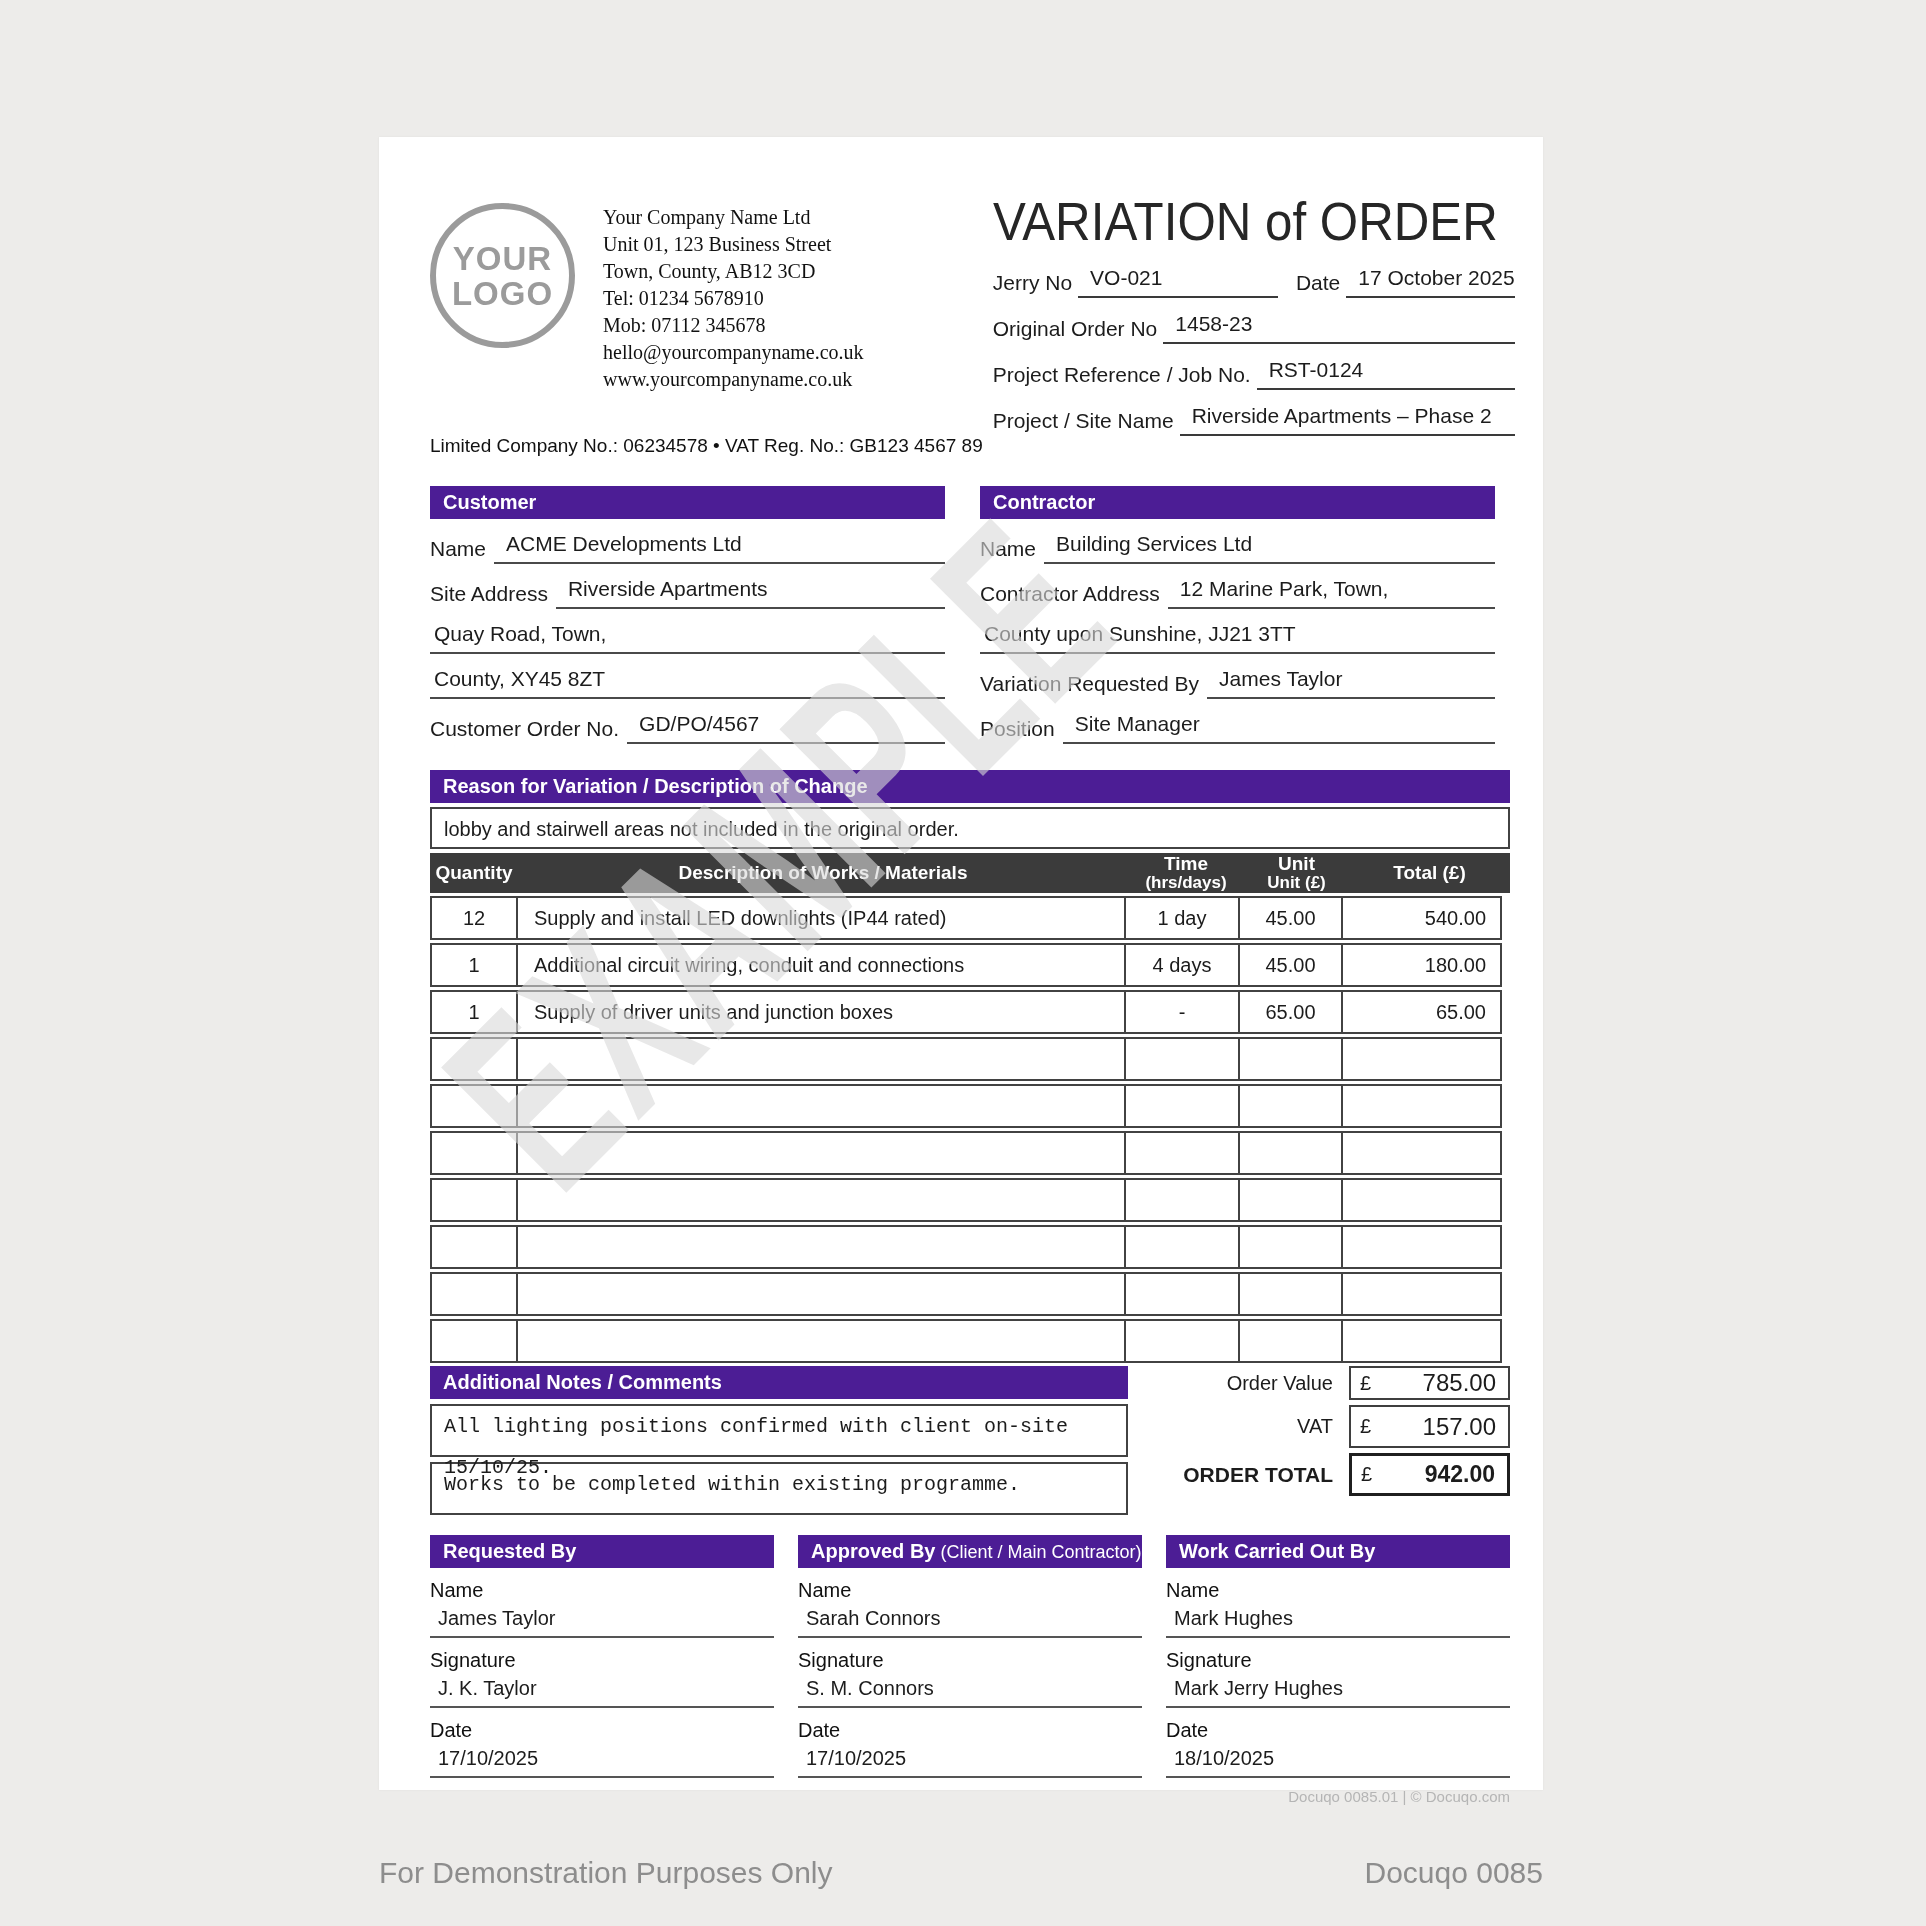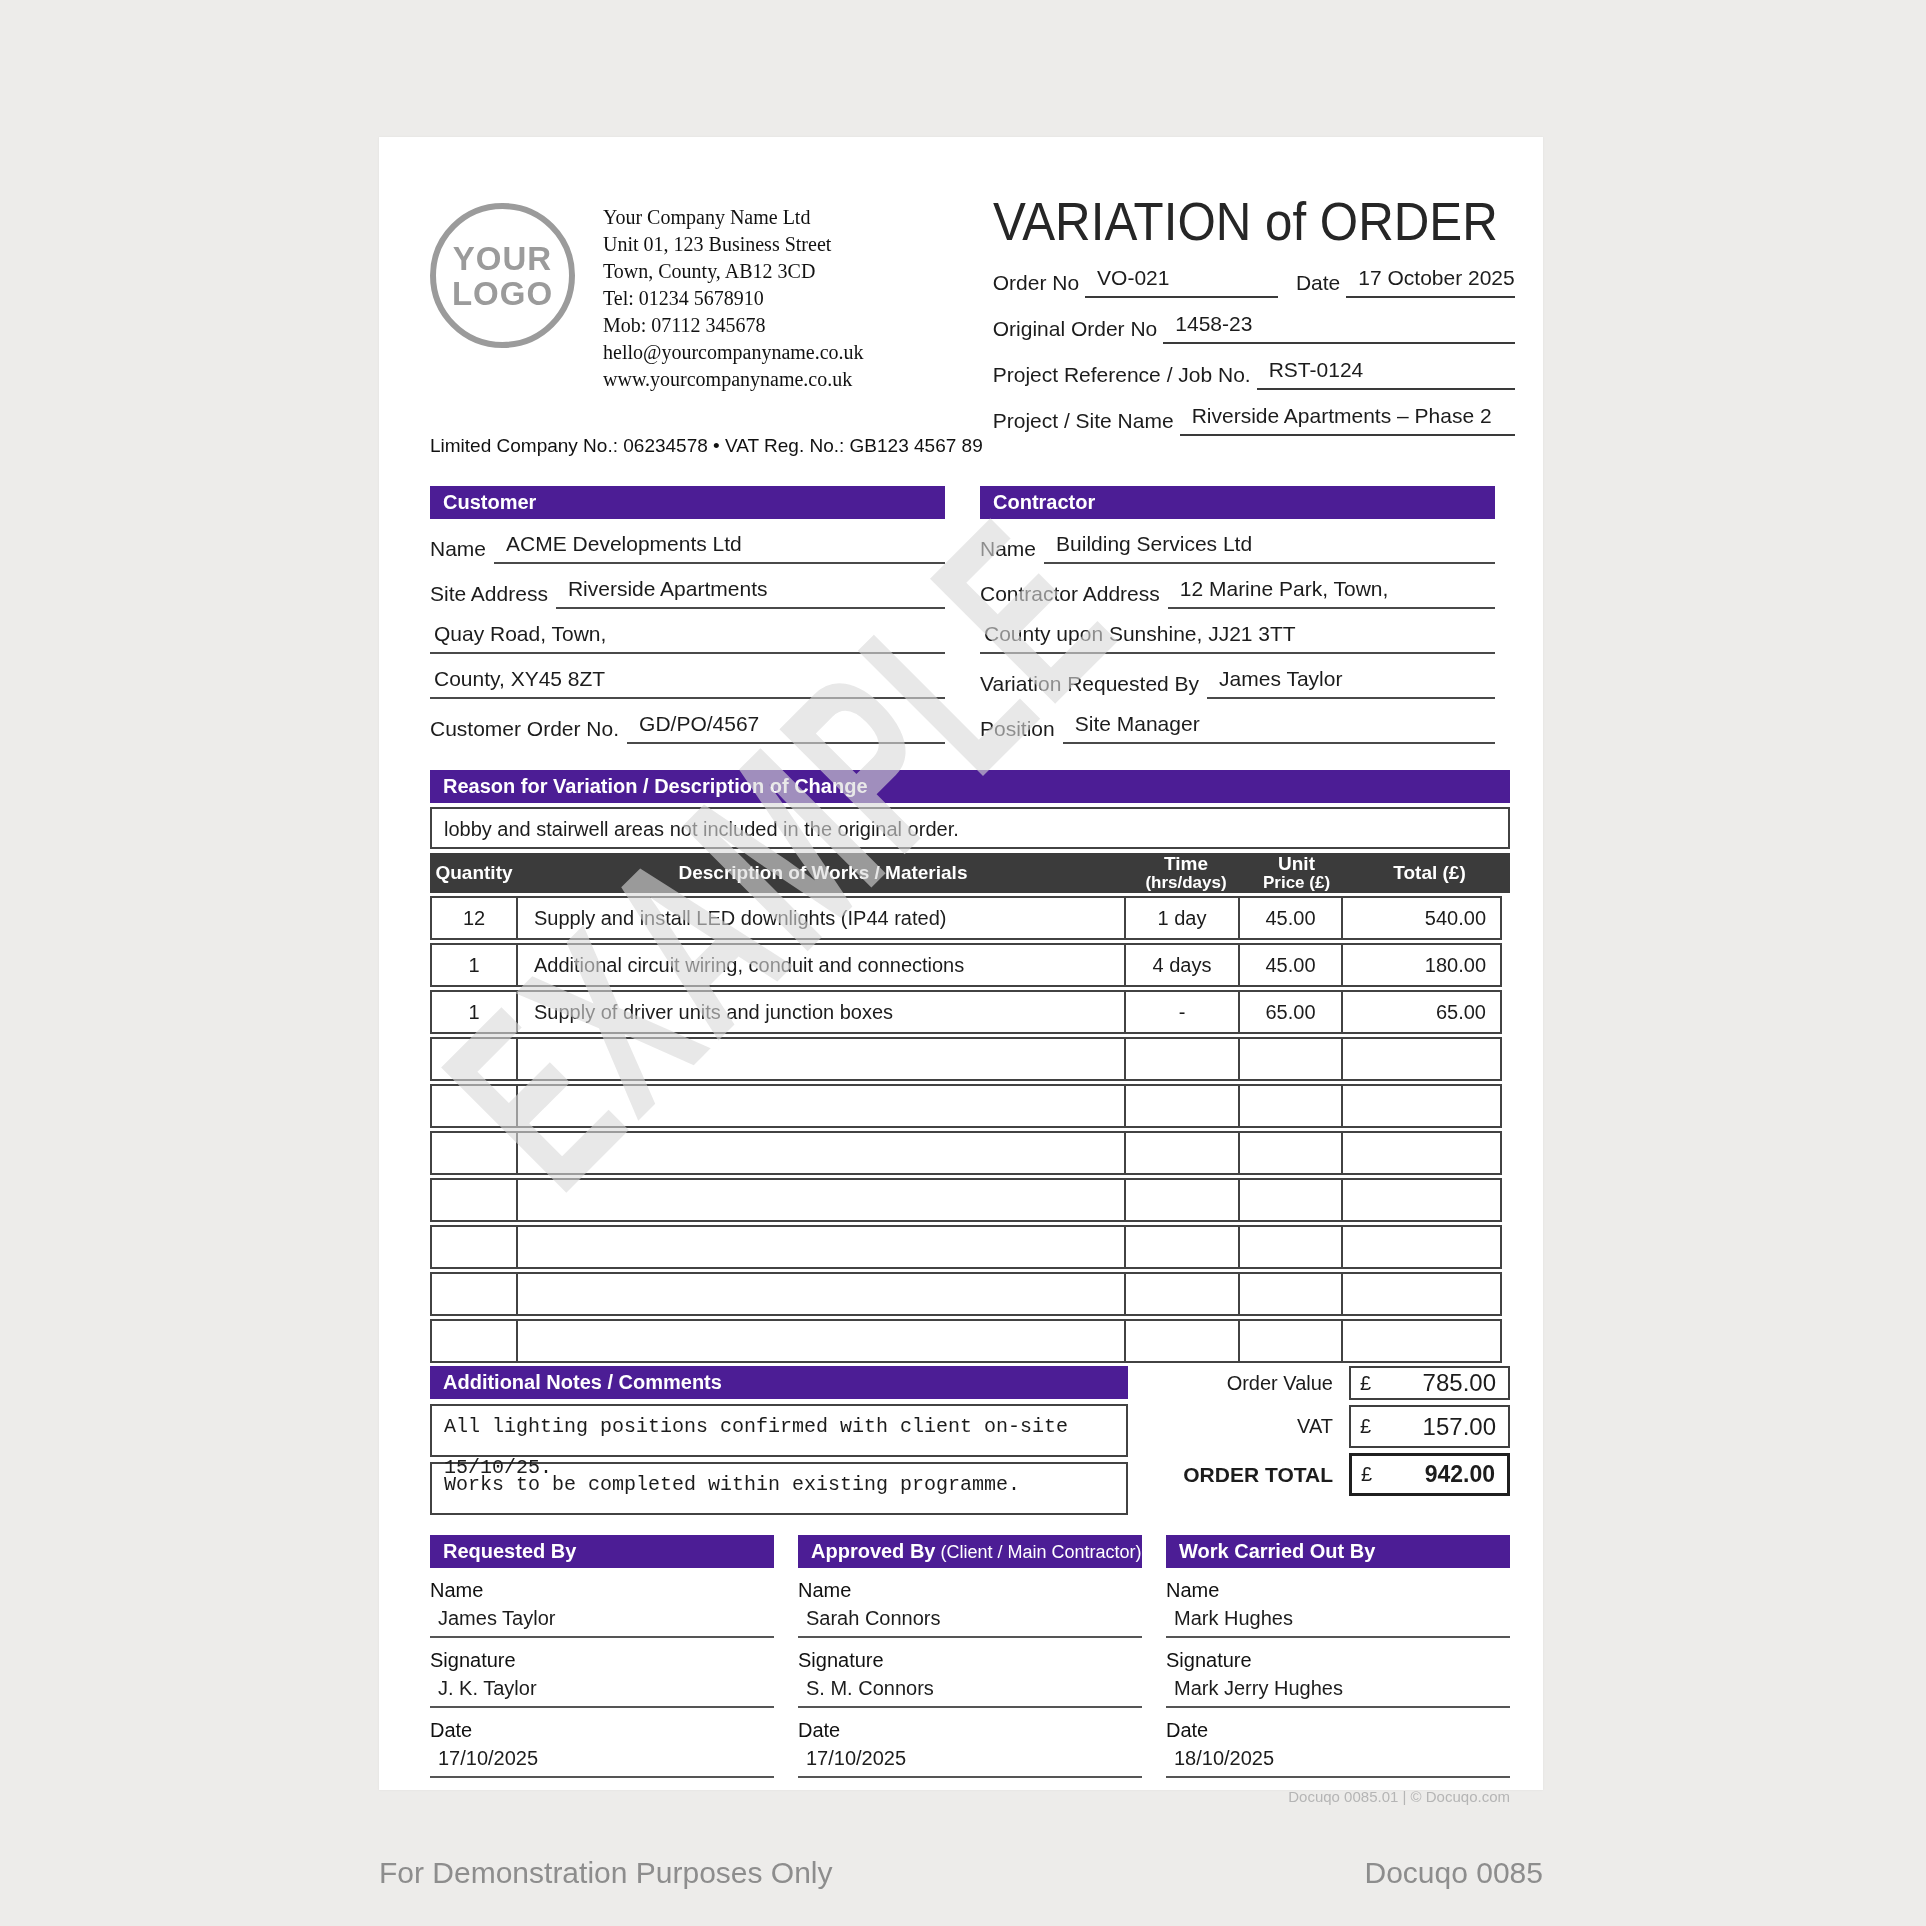--- a/index.html
+++ b/index.html
@@ -143,21 +143,21 @@
           </div>
         </div>
         <div class="reg">Limited Company No.: 06234578 • VAT Reg. No.: GB123 4567 89</div>
       </div>
 
       <div class="hdr-right">
         <div class="title-wrap">
           <span class="title">VARIATION of ORDER</span>
         </div>
         <div class="mrow">
-          <span class="lbl">Order No</span>
+          <span class="lbl">Jerry No</span>
           <span class="fill">VO-021</span>
           <span class="lbl lbl2">Date</span>
           <span class="fill fixed">17 October 2025</span>
         </div>
         <div class="mrow">
           <span class="lbl">Original Order No</span>
           <span class="fill">1458-23</span>
         </div>
         <div class="mrow">
           <span class="lbl">Project Reference / Job No.</span>
@@ -227,21 +227,21 @@
           </div>
           <div class="th c1">
             <span>Description of Works / Materials</span>
           </div>
           <div class="th c2">
             <span>Time</span>
             <span class="sub">(hrs/days)</span>
           </div>
           <div class="th c3">
             <span>Unit</span>
-            <span class="sub">Price (£)</span>
+            <span class="sub">Unit (£)</span>
           </div>
           <div class="th c4">
             <span>Total (£)</span>
           </div>
         </div>
       <div class="tbody">
           <div class="trow">
             <div class="td c0">12</div>
             <div class="td c1">Supply and install LED downlights (IP44 rated)</div>
             <div class="td c2">1 day</div>

